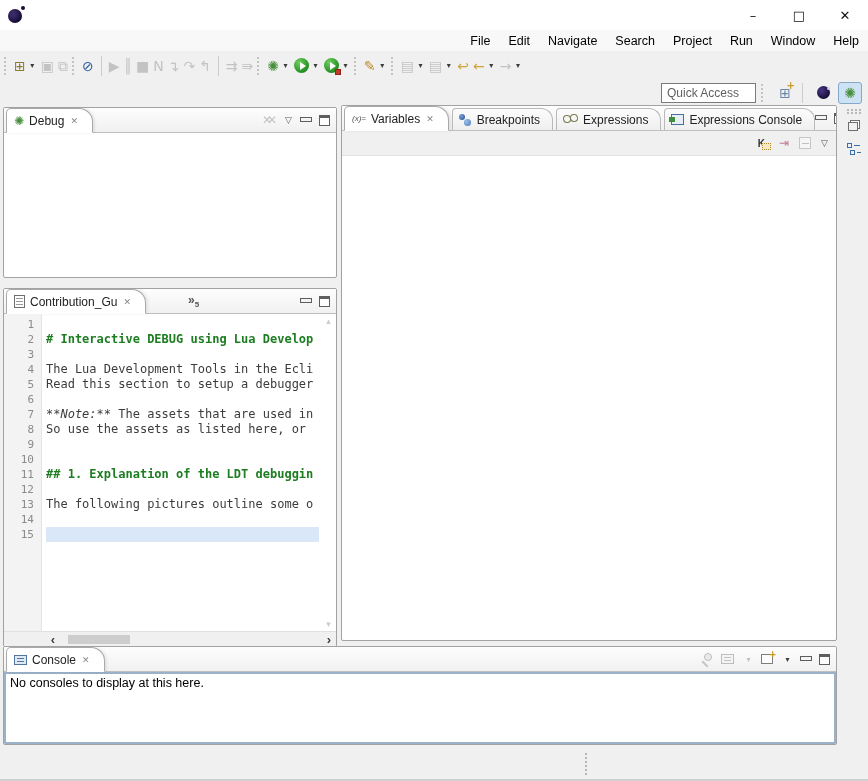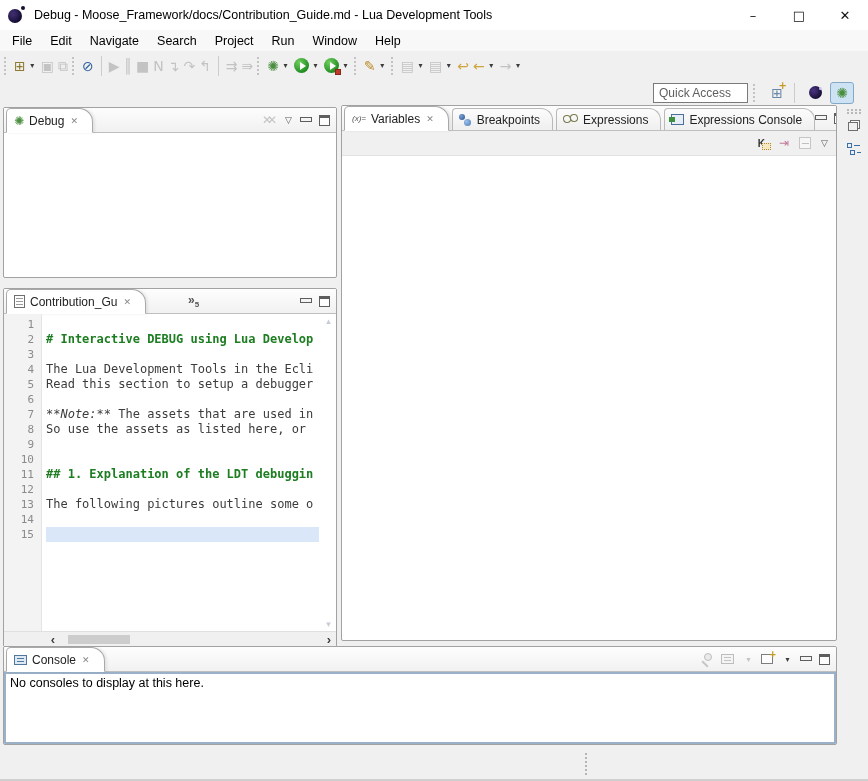--- a/index.html
+++ b/index.html
@@ -13,36 +13,36 @@
   .titlebar { height:30px; background:#ffffff; display:flex; align-items:center; padding-left:8px; }
   .app-icon { width:18px; height:18px; position:relative; margin-right:8px; flex:0 0 auto; }
   .app-icon .sphere { position:absolute; left:0; bottom:1px; width:14px; height:14px; border-radius:50%;
     background:radial-gradient(circle at 35% 35%, #3a2a68 15%, #150d33 70%); }
   .app-icon .dot { position:absolute; top:0; right:1px; width:4px; height:4px; border-radius:50%; background:#150d33; }
   .title-text { font-size:12.5px; color:#000; }
   .win-controls { margin-left:auto; display:flex; height:30px; }
   .win-btn { width:46px; height:30px; display:flex; align-items:center; justify-content:center;
     font-size:13px; color:#111; font-family:"DejaVu Sans",sans-serif; }
   
-  .menubar { height:21px; background:#f8f8f8; display:flex; align-items:center; padding-left:3px; }
+  .menubar { height:21px; background:#f8f8f8; display:flex; align-items:center; padding-left:3px;justify-content:flex-end; }
   .menu-item { padding:2px 9px; font-size:12.5px; color:#000; }
   
   .toolbar { height:29px; display:flex; align-items:center; padding:0 2px; background:#f0f0f0; }
   .tb-handle { width:4px; height:18px; border-left:2px dotted #c3c3c3; margin:0 4px 0 2px; }
   .tb-sep { width:1px; height:20px; background:#cccccc; margin:0 5px; }
   .tb-btn { height:24px; display:flex; align-items:center; justify-content:center; padding:0 2px; border-radius:2px; }
   .tb-glyph { font-size:14px; line-height:14px; font-family:"DejaVu Sans",sans-serif; }
   .tb-dd { font-size:8px; color:#3c3c3c; margin-left:2px; width:9px; text-align:center; }
   .disabled-g { color:#c3c3c3 !important; }
   .run-circle { width:15px; height:15px; border-radius:50%; display:flex; align-items:center; justify-content:center;
     background:radial-gradient(circle at 35% 30%, #6fcf5f, #1d8a1d 75%); position:relative; }
   .run-circle .tri { width:0; height:0; border-left:6px solid #fff; border-top:4px solid transparent; border-bottom:4px solid transparent; margin-left:2px; }
   .run-circle .chip { position:absolute; right:-2px; bottom:-2px; width:6px; height:6px; background:#c03a2b; border:1px solid #8e2418; }
   
-  .trim2 { height:25px; display:flex; align-items:center; justify-content:flex-end; padding-right:14px; background:#f0f0f0; }
+  .trim2 { height:25px; display:flex; align-items:center; justify-content:flex-end; padding-right:6px; background:#f0f0f0; }
   .qa-box { width:95px; height:20px; border:1px solid #7a7a7a; background:#fff; font-size:12px;
     padding:0 0 0 5px; font-family:"Liberation Sans",sans-serif; }
   .qa-box::placeholder { color:#5f5f5f; opacity:1; }
   .persp-btn { height:22px; min-width:24px; display:flex; align-items:center; justify-content:center; margin-left:3px; border-radius:3px; }
   .persp-btn.selected { background:#cde2f2; border:1px solid #84a8c8; }
   .sphere-sm { width:13px; height:13px; border-radius:50%; background:radial-gradient(circle at 35% 35%, #44307a 10%, #140c30 75%); position:relative; }
   .sphere-sm::after { content:""; position:absolute; top:1px; right:0px; width:3px; height:3px; border-radius:50%; background:#cfc8ee; }
   .bug-glyph { color:#4a8f3f; font-size:14px; font-family:"DejaVu Sans",sans-serif; }
   .openpersp-glyph { color:#6a87a8; font-size:14px; font-family:"DejaVu Sans",sans-serif; position:relative; }
   .openpersp-glyph::after { content:"+"; position:absolute; top:-5px; right:-4px; color:#c79b22; font-size:10px; font-weight:bold; }
@@ -132,21 +132,20 @@
   .status-grip { position:absolute; left:585px; top:6px; height:22px; border-left:2px dotted #b5b5b5; }
 </style>
 </head>
 <body>
 
 <div class="titlebar">
   <span class="app-icon">
       <span class="sphere"></span>
       <span class="dot"></span>
     </span>
-  <span class="title-text">Debug - Moose_Framework/docs/Contribution_Guide.md - Lua Development Tools</span>
   <div class="win-controls">
     <div class="win-btn">–</div>
     <div class="win-btn">□</div>
     <div class="win-btn">✕</div>
   </div>
 </div>
 
 <div class="menubar" id="menubar">
     <div class="menu-item">File</div>
     <div class="menu-item">Edit</div>

